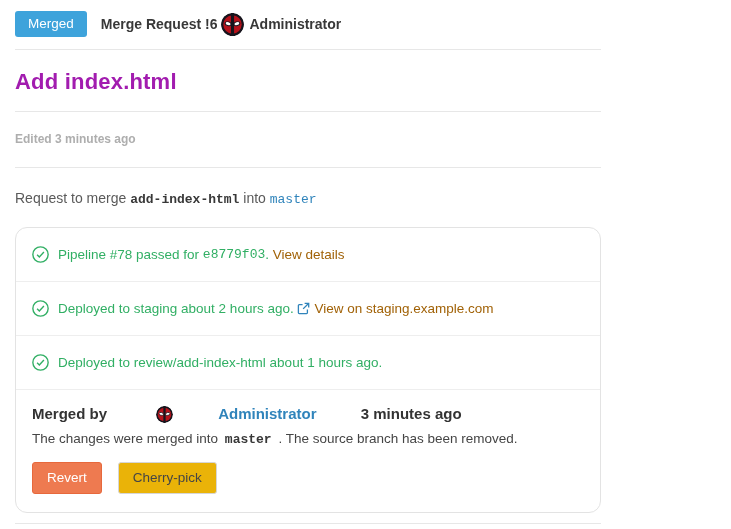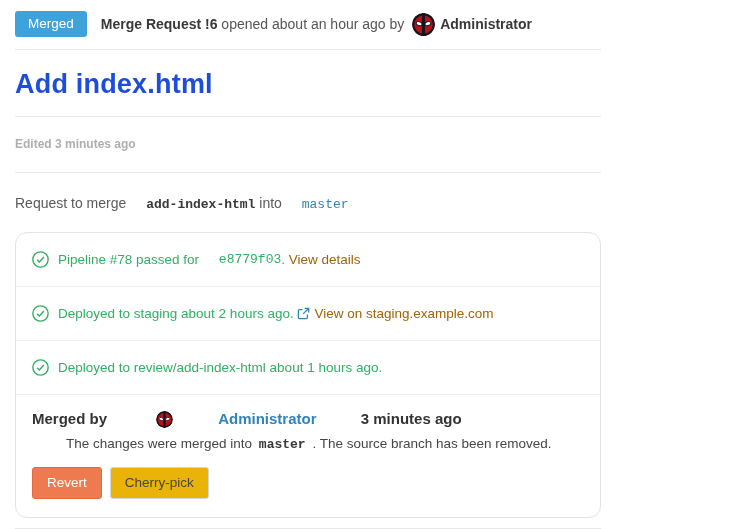--- a/index.html
+++ b/index.html
@@ -44,23 +44,23 @@
     overflow: hidden;
     flex: 0 0 auto;
     line-height: 0;
   }
   .avatar-24 { width: 23px; height: 23px; margin: 0 5px 0 4px; }
   .avatar-17 { width: 17px; height: 17px; margin: 0 5px; position: relative; top: 1px; }
   .avatar svg { width: 100%; height: 100%; }
 
   
   .mr-title {
-    font-size: 27px;
+    font-size: 22px;
     font-weight: 700;
-    color: #1d4ed8;
+    color: #a21caf;
     padding: 19px 0 16px 0;
     border-bottom: 1px solid #e7e7e7;
     letter-spacing: 0.2px;
   }
   .edited-row {
     font-size: 12px;
     color: #aeaeae;
     padding: 20px 0 21px 0;
     border-bottom: 1px solid #e7e7e7;
     font-weight: bold;
@@ -68,21 +68,20 @@
 
   
   .request-line {
     font-size: 14px;
     color: #5a5a5a;
     padding: 22px 0 20px 0;
   }
   .mono {
     font-family: "Liberation Mono", "DejaVu Sans Mono", monospace;
     font-size: 13px;
-    margin-left: 16px;
   }
   .branch-source { font-weight: 700; color: #383838; }
   .branch-link { color: #3084bb; text-decoration: none; cursor: pointer; }
 
   
   .mr-widget {
     border: 1px solid #e3e3e3;
     border-radius: 12px;
     background: #ffffff;
   }
@@ -129,25 +128,24 @@
     color: #333333;
     white-space: pre;
     gap: 40px;
   }
   .merged-heading a { color: #3084bb; text-decoration: none; cursor: pointer; }
   .merged-body {
     margin-top: 9px;
     font-size: 13.5px;
     color: #454545;
     white-space: pre;
-    margin-left: 34px;
   }
   .merged-body .mono { font-weight: 700; color: #383838; margin: 0 3px; }
 
-  .btn-row { margin-top: 15px; display: flex; gap: 8px; }
+  .btn-row { margin-top: 15px; display: flex; gap: 16px; }
   .btn {
     font-family: "Liberation Sans", "DejaVu Sans", sans-serif;
     font-size: 13.5px;
     padding: 7px 14px 8px 14px;
     border-radius: 3px;
     cursor: pointer;
   }
   .btn-revert {
     background: #ee7a50;
     border: 1px solid #e7683c;
@@ -165,21 +163,21 @@
     margin-top: 10px;
   }
 </style>
 </head>
 <body>
 
 <div class="page">
 
   <div class="mr-header">
     <span class="status-badge">Merged</span>
-    <span class="mr-header-text"><span class="bold-dark">Merge Request !6</span><span> opened about an hour ago by </span><span class="avatar avatar-24"><svg viewBox="0 0 24 24">
+    <span class="mr-header-text"><span class="bold-dark">Merge Request !6</span><span class="avatar avatar-24"><svg viewBox="0 0 24 24">
             <circle cx="12" cy="12" r="12" fill="#17141c"></circle>
             <circle cx="12" cy="12" r="9.6" fill="#b5121b"></circle>
             <rect x="10.4" y="0" width="3.2" height="24" fill="#17141c"></rect>
             <ellipse cx="7.4" cy="11.2" rx="3.1" ry="2" fill="#ffffff" stroke="#17141c" stroke-width="1" transform="rotate(16 7.4 11.2)"></ellipse>
             <ellipse cx="16.6" cy="11.2" rx="3.1" ry="2" fill="#ffffff" stroke="#17141c" stroke-width="1" transform="rotate(-16 16.6 11.2)"></ellipse>
           </svg></span><span class="bold-dark">Administrator</span></span>
   </div>
 
   <h1 class="mr-title">Add index.html</h1>
 

